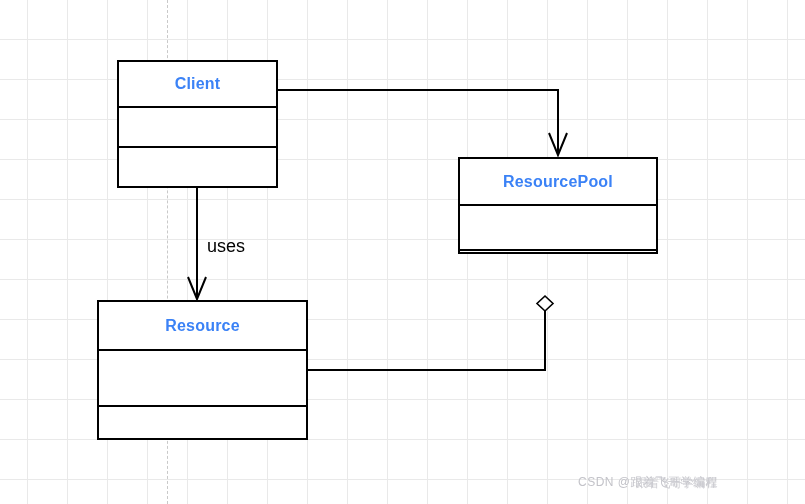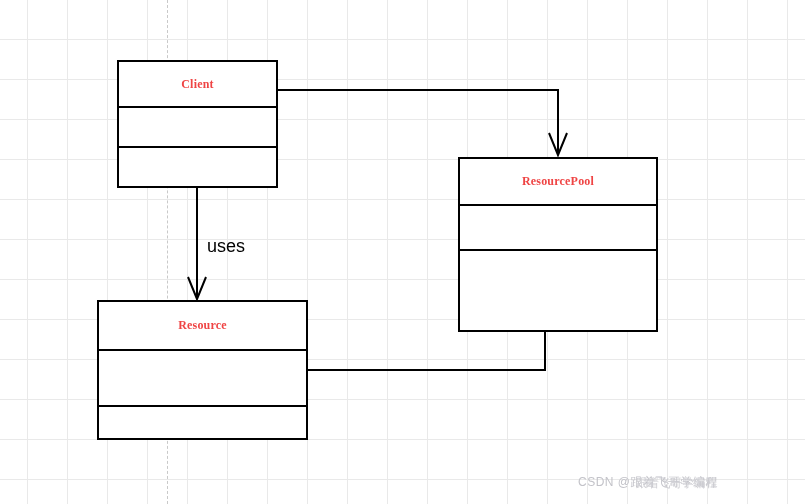--- a/index.html
+++ b/index.html
@@ -45,25 +45,24 @@
   }
   .umlbox .title-row {
     display: flex;
     align-items: center;
     justify-content: center;
     border-bottom: 2px solid #000000;
     box-sizing: border-box;
   }
   .umlbox .title-text {
     font-weight: bold;
-    font-size: 12px;
-    color: #ef4444;
+    font-size: 16px;
+    color: #3b82f6;
     letter-spacing: 0.2px;
     white-space: nowrap;
-    font-family: Liberation Serif, serif;
   }
   .umlbox .attr-row {
     box-sizing: border-box;
     border-bottom: 2px solid #000000;
   }
   .umlbox .meth-row {
     box-sizing: border-box;
     flex: 1 1 auto;
   }
   .edge-label {
@@ -114,21 +113,21 @@
   </svg>
 
   <div class="umlbox" id="box-client" style="left: 117px; top: 60px; width: 161px; height: 128px; border-color: rgb(0, 0, 0); background: rgb(255, 255, 255);">
     <div class="title-row" id="client-title-row" style="height: 46px;">
       <span class="title-text">Client</span>
     </div>
     <div class="attr-row" id="client-attr-row" style="height: 40px;"></div>
     <div class="meth-row" id="client-meth-row"></div>
   </div>
 
-  <div class="umlbox" id="box-resourcepool" style="left: 458px; top: 157px; width: 200px; height: 175px; border-color: rgb(0, 0, 0); background: rgb(255, 255, 255);">
+  <div class="umlbox" id="box-resourcepool" style="left: 458px; top: 157px; width: 200px; height: 97px; border-color: rgb(0, 0, 0); background: rgb(255, 255, 255);">
     <div class="title-row" id="pool-title-row" style="height: 47px;">
       <span class="title-text">ResourcePool</span>
     </div>
     <div class="attr-row" id="pool-attr-row" style="height: 45px;"></div>
     <div class="meth-row" id="pool-meth-row"></div>
   </div>
 
   <div class="umlbox" id="box-resource" style="left: 97px; top: 300px; width: 211px; height: 140px; border-color: rgb(0, 0, 0); background: rgb(255, 255, 255); gap: 16px;">
     <div class="title-row" id="res-title-row" style="height: 49px;">
       <span class="title-text">Resource</span>

